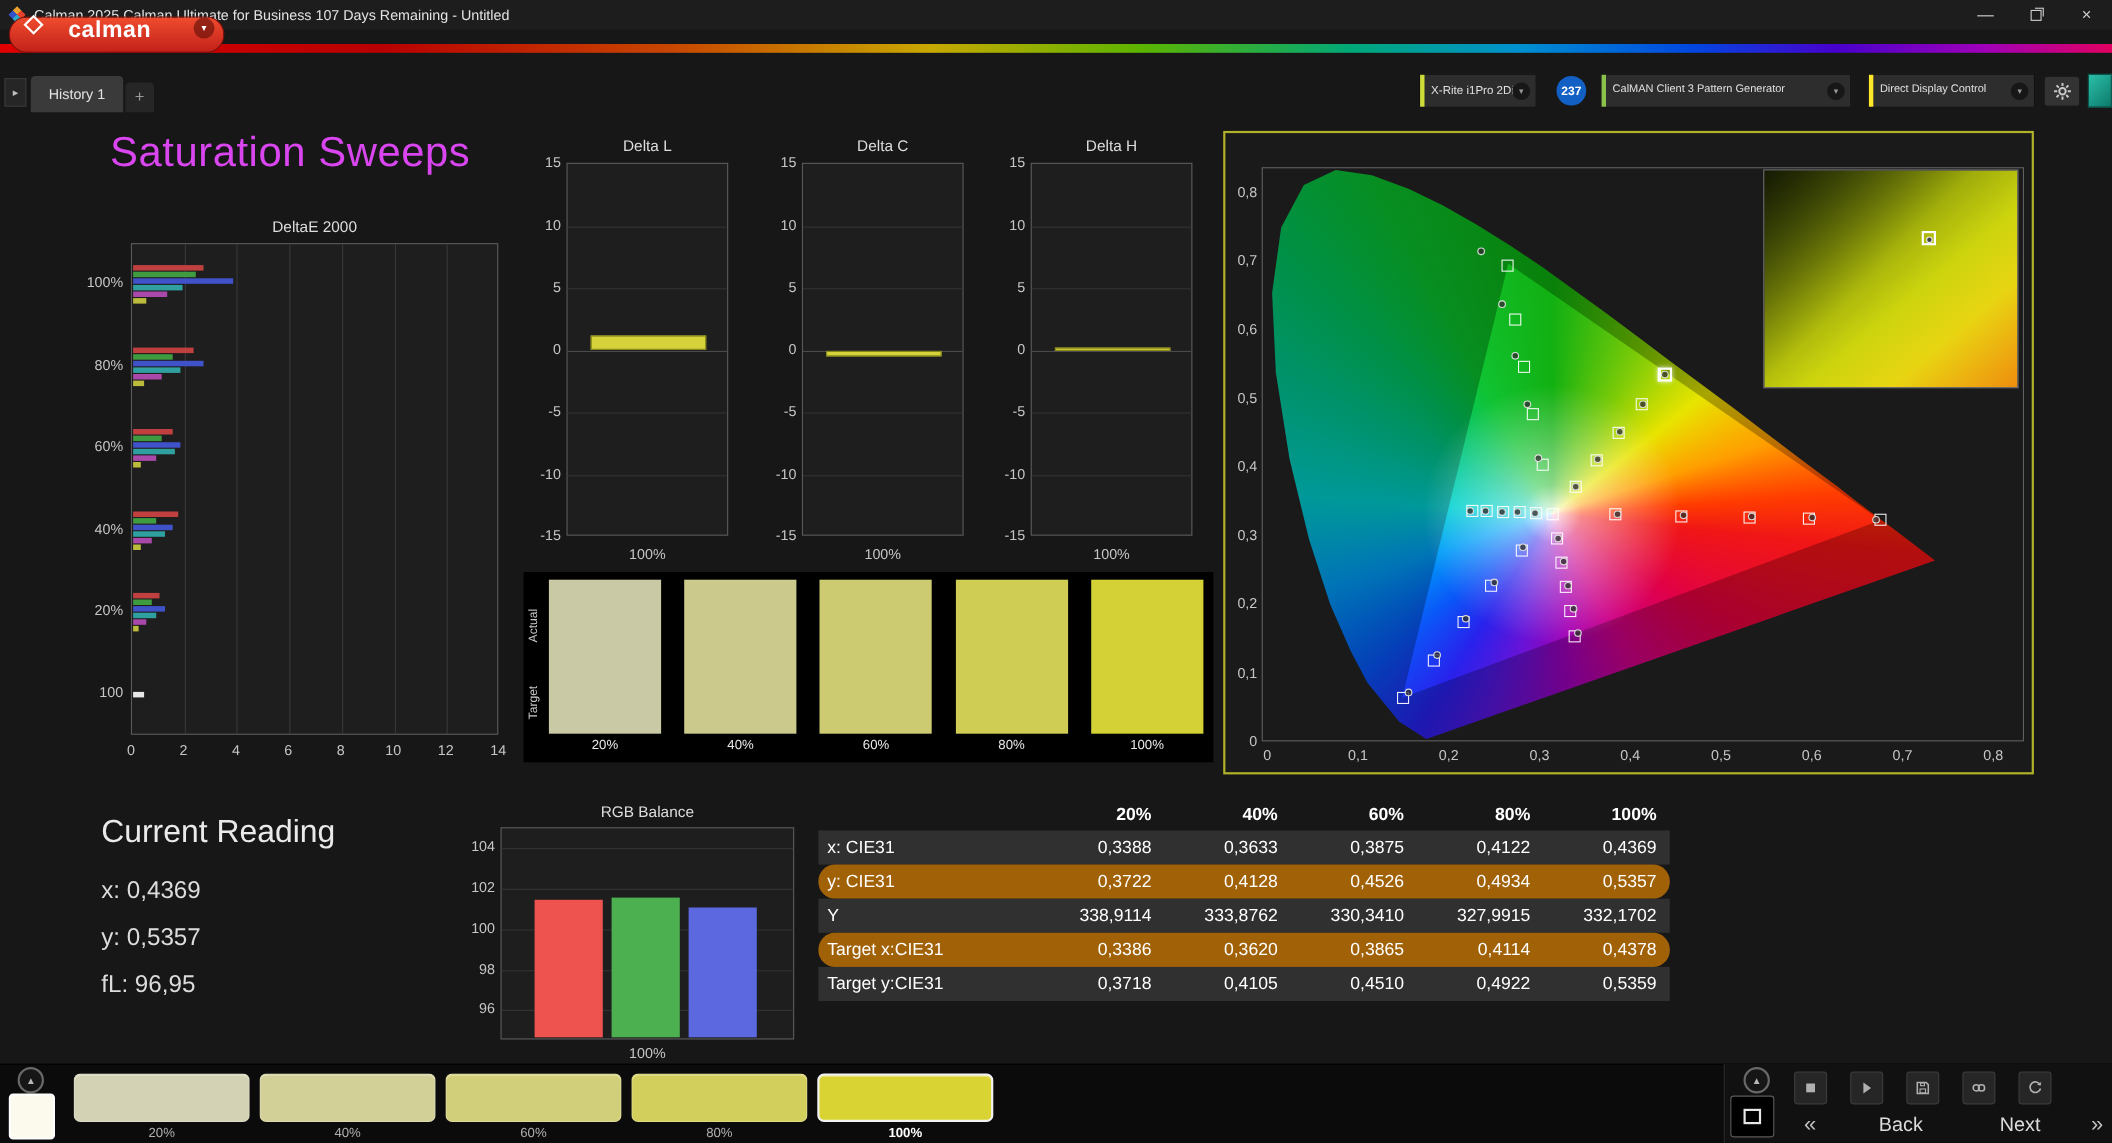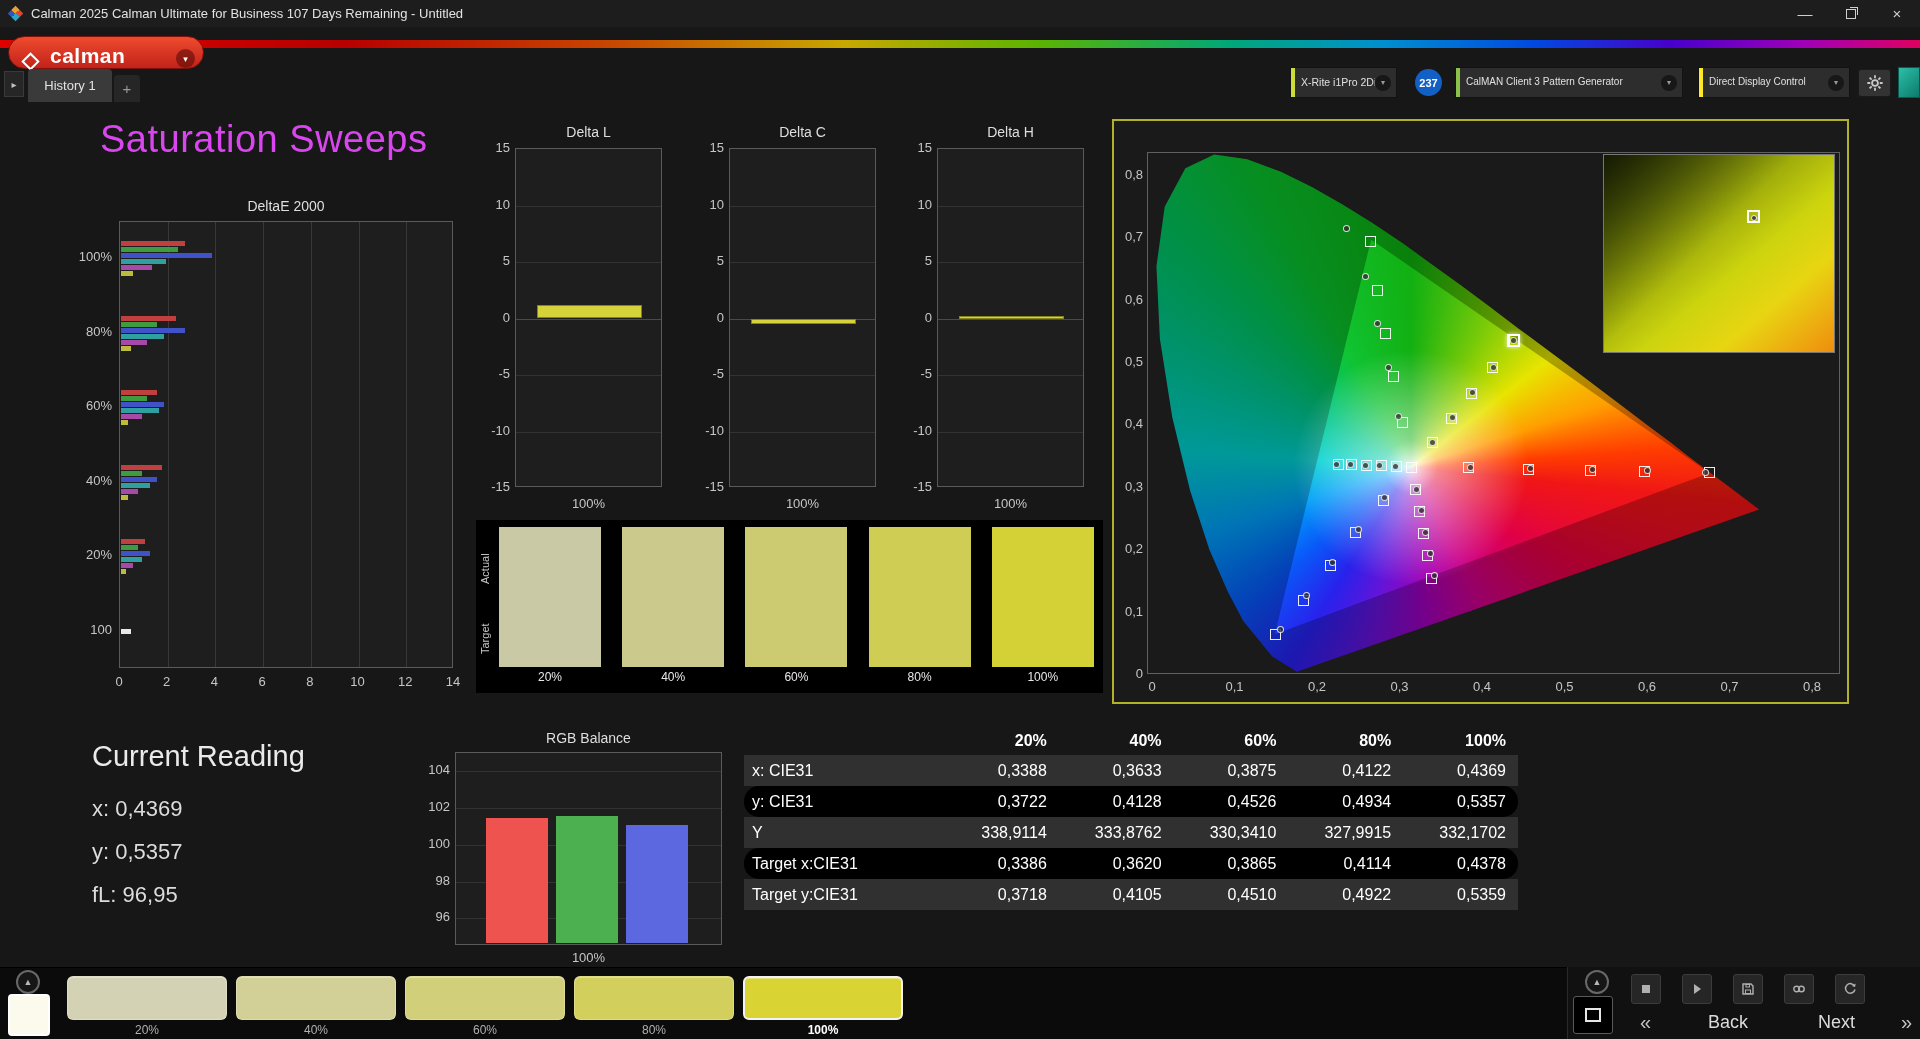--- a/index.html
+++ b/index.html
@@ -11,22 +11,22 @@
   .app-icon { width:11px; height:11px; margin-left:10px; transform:rotate(45deg);
     background:conic-gradient(#e8412c 0 25%,#2aa7c8 25% 50%,#3452c8 50% 75%,#e8a12c 75% 100%); }
   .title-text { margin-left:10px; font-size:13px; color:#e2e2e2; white-space:nowrap; }
   .win-btns { position:absolute; right:0; top:0; display:flex; height:27px; }
   .win-btn { width:46px; height:27px; display:flex; align-items:center; justify-content:center; color:#cfcfcf; font-size:15px; }
   .restore-box { width:10px; height:10px; border:1px solid #cfcfcf; box-shadow:2px -2px 0 -1px #1d1d1d, 3px -3px 0 -1px #cfcfcf; }
 
   
   .rainbow { position:absolute; left:0; top:40px; width:1920px; height:8px;
     background:linear-gradient(90deg,#e00000 0%,#b80000 18%,#c84800 32%,#c8a800 44%,#5cb400 54%,#00a878 64%,#0090d0 72%,#0048e0 80%,#4800cc 87%,#a000b8 94%,#e00060 100%); }
-  .logo-pill { position:absolute; left:8px; top:36px; width:196px; height:33px; border-radius:17px;
-    background:linear-gradient(#ef4b2e,#c2221a); border:1px solid #7d120c; display:flex; align-items:flex-end; cursor:pointer; }
+  .logo-pill { position:absolute; left:8px; top:15px; width:196px; height:33px; border-radius:17px;
+    background:linear-gradient(#ef4b2e,#c2221a); border:1px solid #7d120c; display:flex; align-items:flex-start; cursor:pointer;gap:12px; }
   .logo-diamond { width:13px; height:13px; border:2.5px solid #fff; transform:rotate(45deg); margin-left:15px; }
   .logo-text { color:#fff; font-weight:bold; font-size:21px; margin-left:13px; letter-spacing:.5px; }
   .logo-chevron { margin-left:auto; margin-right:8px; width:19px; height:19px; border-radius:50%; background:rgba(80,8,4,.55);
     color:#fff; font-size:9px; display:flex; align-items:center; justify-content:center; }
 
   
   .tab-scroll { position:absolute; left:4px; top:71px; width:20px; height:26px; background:#262626; border:1px solid #3a3a3a;
     color:#c0c0c0; font-size:10px; display:flex; align-items:center; justify-content:center; }
   .tab { position:absolute; left:28px; top:69px; width:84px; height:33px; background:#3a3a3a; border-radius:4px 4px 0 0;
     color:#e2e2e2; font-size:13px; display:flex; align-items:center; justify-content:center; }
@@ -89,21 +89,21 @@
   
   .current-reading { position:absolute; left:92px; top:740px; width:320px; color:#dcdcdc; }
   .cr-title { font-size:29px; color:#eaeaea; margin-bottom:14px; }
   .cr-line { font-size:22px; line-height:43px; }
 
   
   #results-table { position:absolute; left:744px; top:726px; width:774px; font-size:16px; color:#fff; }
   .trow { display:grid; grid-template-columns:200px repeat(5,1fr); height:31px; align-items:center; }
   .trow.thead { height:29px; font-weight:bold; }
   .trow.dark { background:#303030; }
-  .trow.light { background:#000000;border-radius:15px; }
+  .trow.light { background:#a16207;border-radius:15px; }
   .tcell { text-align:right; padding-right:12px; }
   .tlabel { text-align:left; padding-left:8px; font-weight:normal; }
 
   
   .bottombar { position:absolute; left:0; top:967px; width:1920px; height:72px; background:#0b0b0b; border-top:1px solid #000; }
   .collapse-btn { position:absolute; width:24px; height:24px; border-radius:50%; border:2px solid #686868; color:#b8b8b8;
     font-size:9px; display:flex; align-items:center; justify-content:center; background:#161616; }
   .white-patch { position:absolute; left:8px; top:994px; width:42px; height:42px; border:2px solid #fff; border-radius:4px; }
   .patch-btn { position:absolute; top:976px; width:160px; height:44px; border-radius:6px;
     border:1px solid rgba(255,255,255,.25); box-shadow:inset 0 1px 0 rgba(255,255,255,.35); cursor:pointer; }

